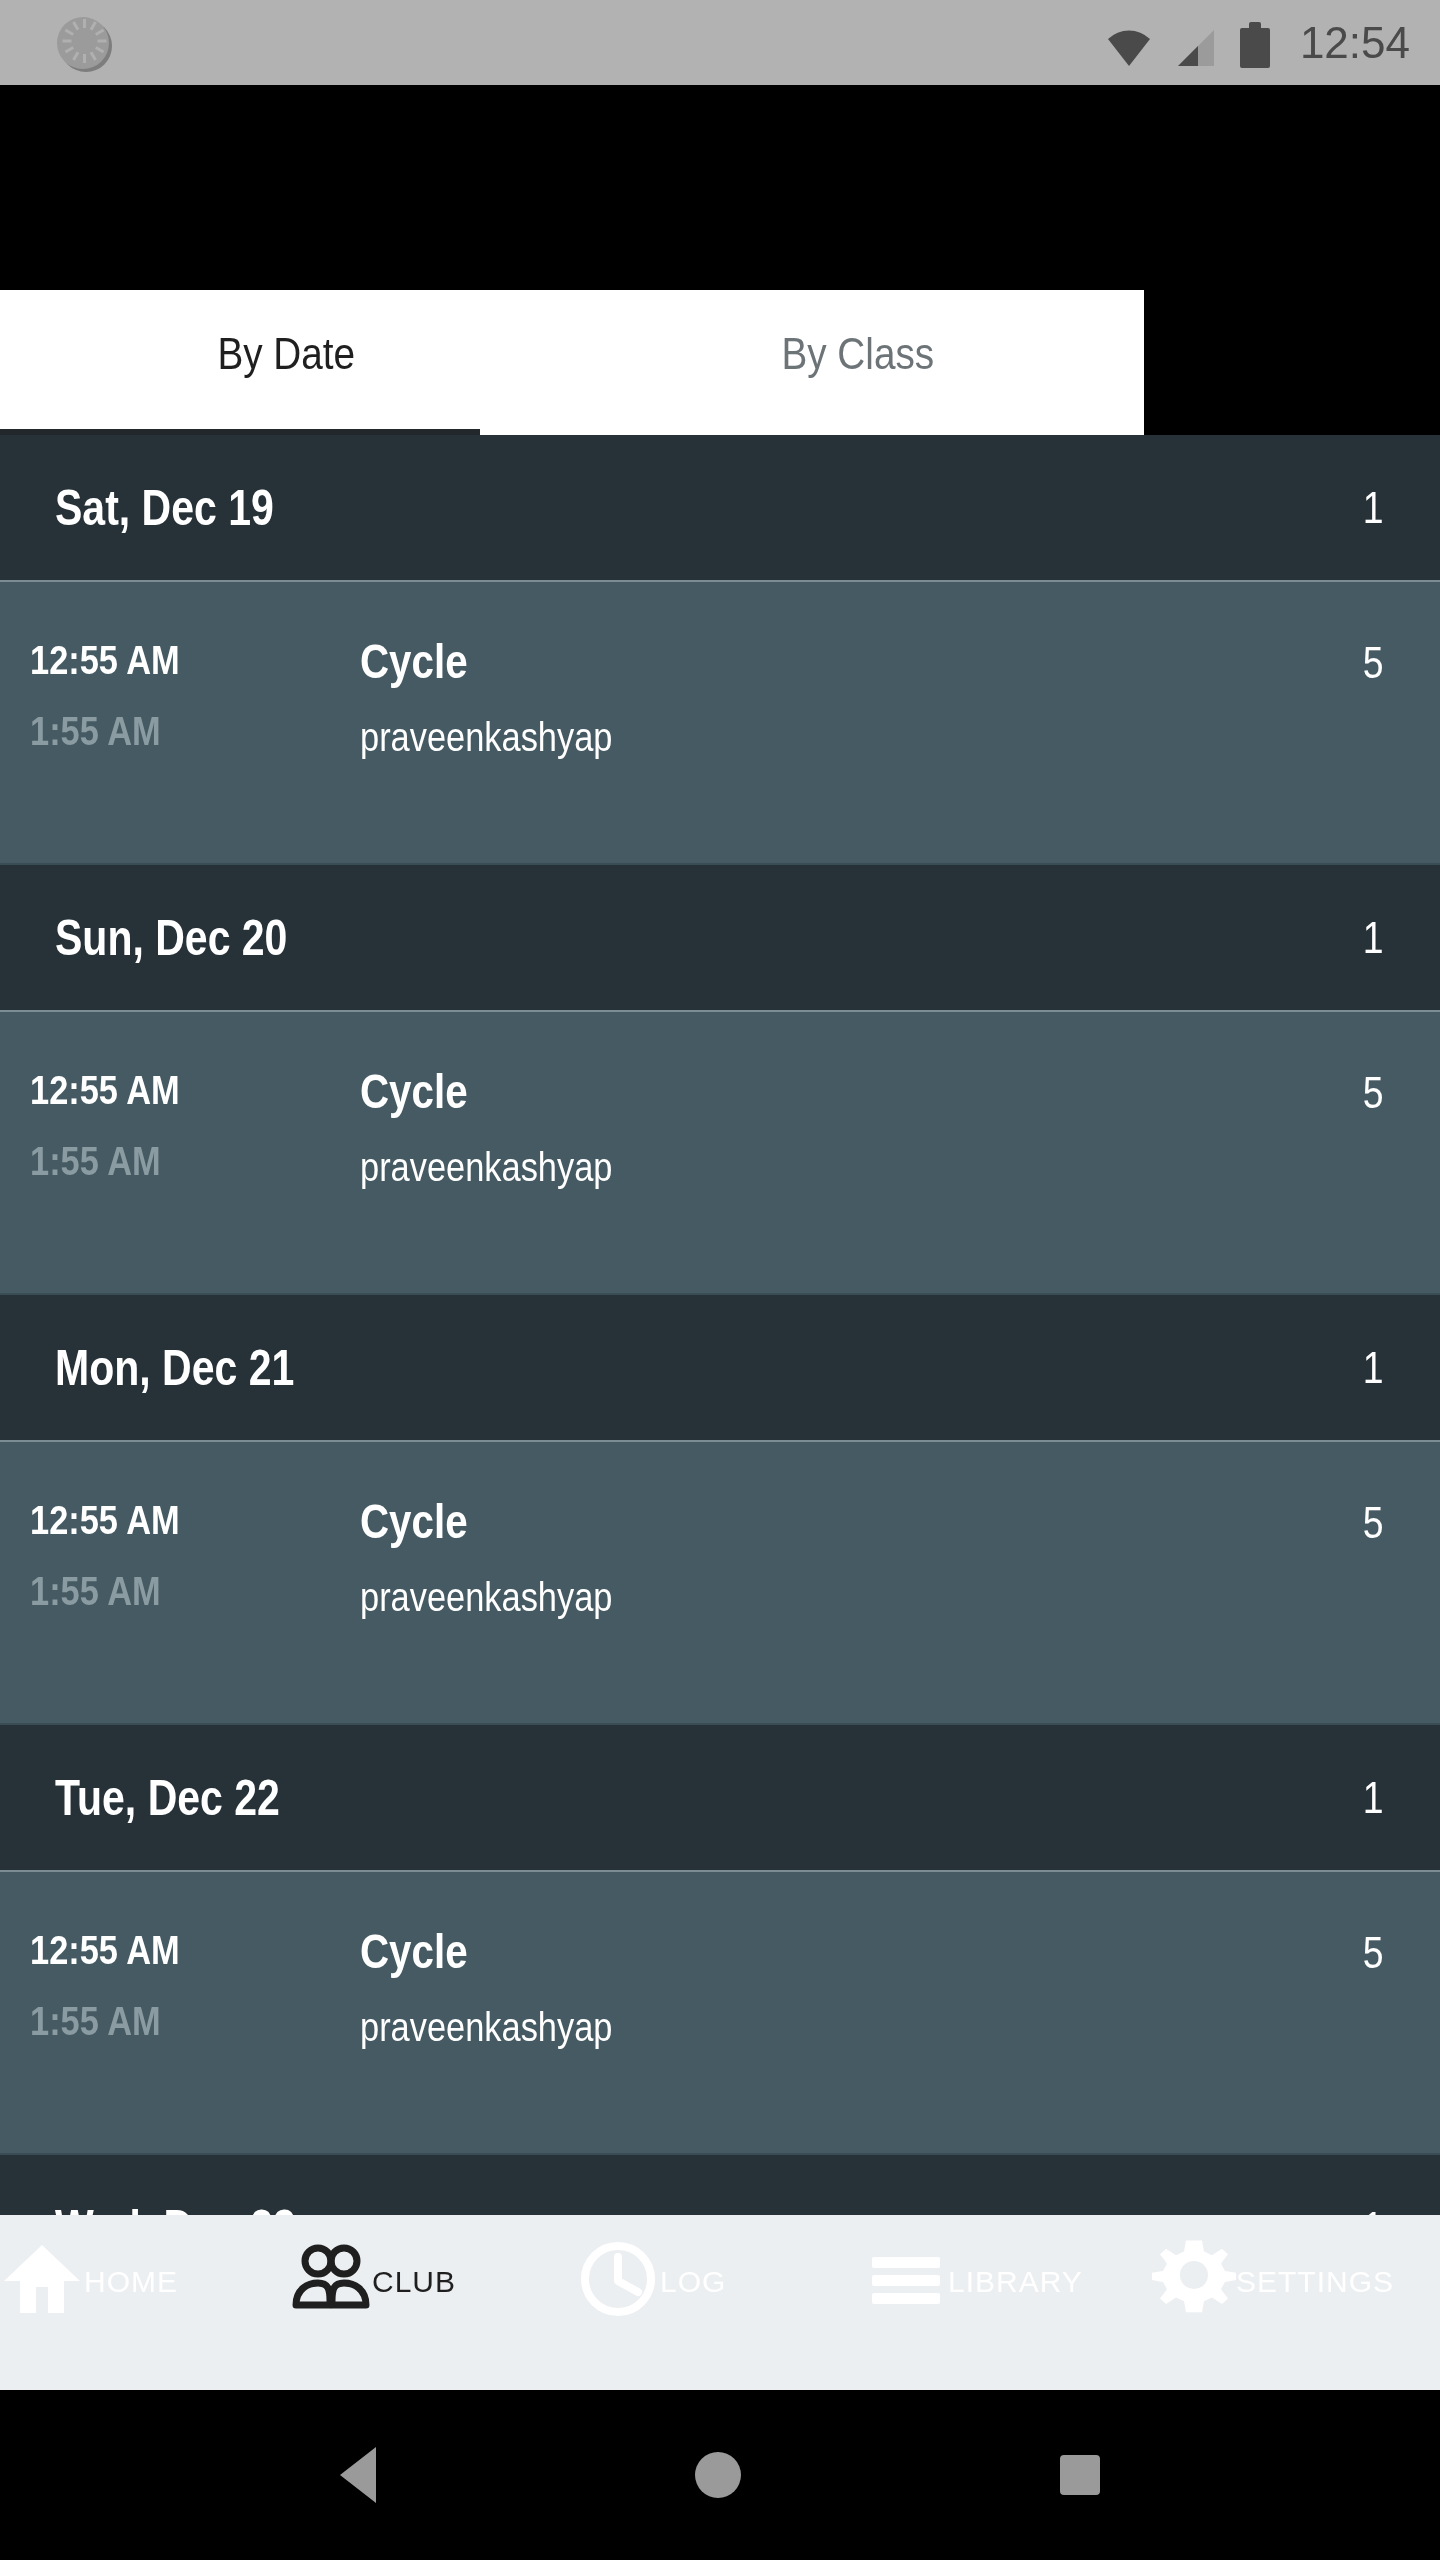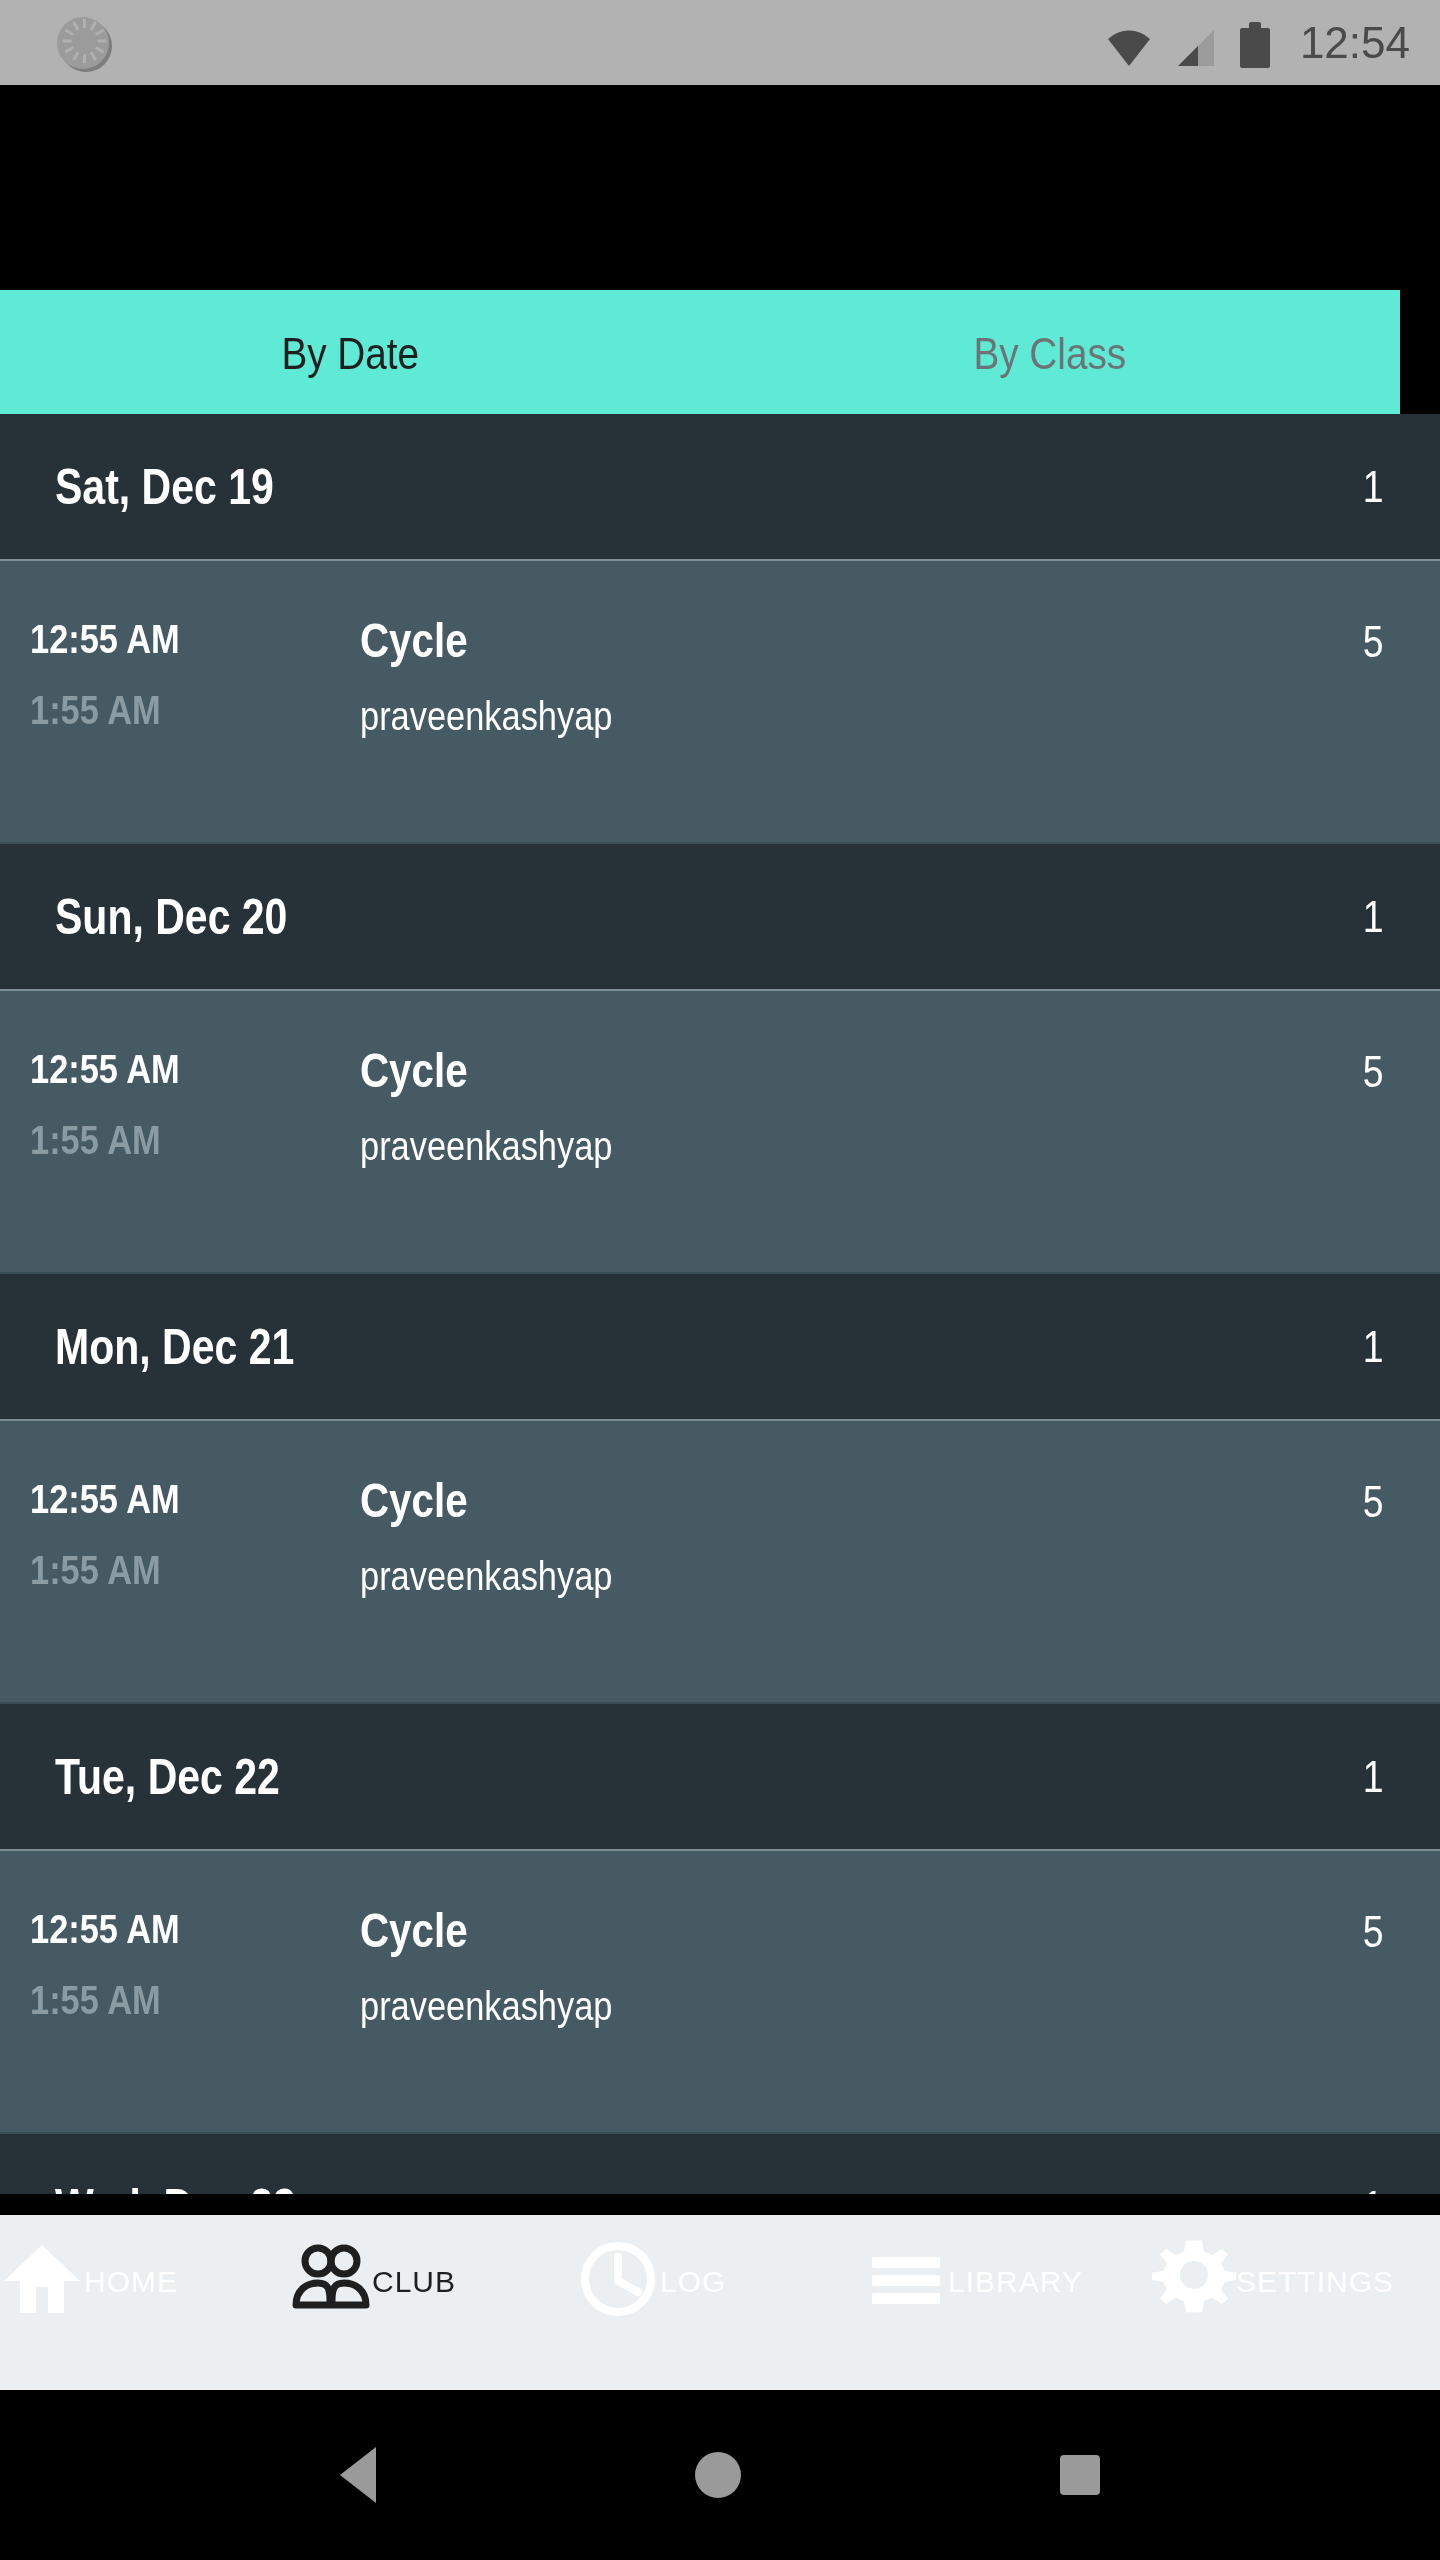--- a/index.html
+++ b/index.html
@@ -76,42 +76,42 @@
     border:6px solid #1c1c1c; border-radius:50%;
   }
   .mag .handle {
     position:absolute; left:32px; top:33px; width:6px; height:22px;
     background:#1c1c1c; transform:rotate(-40deg);
     transform-origin:top center; border-radius:3px;
   }
 
   
   .tabs {
-    position:absolute; left:0; top:290px; width:1400px; height:145px;
-    background:#5eead4; display:flex;
+    position:absolute; left:0; top:290px; width:1144px; height:145px;
+    background:#ffffff; display:flex;
   }
   .tab {
     flex:1; display:flex; align-items:center; justify-content:center;
     cursor:pointer; position:relative; padding-bottom:18px;
   }
   .tab span {
     font-size:44px;
     font-family:"Liberation Sans Narrow","Liberation Sans", sans-serif;
     transform:scaleX(0.88); white-space:nowrap;
   }
   .tab.active span { color:#1f1f1f; }
   .tab.inactive span { color:#6d7478; }
   .tab-indicator {
     position:absolute; left:0; top:429px; width:480px; height:9px;
     background:#21272b;
   }
 
   
   .list {
-    position:absolute; left:0; top:414px; width:1440px; height:1780px;
+    position:absolute; left:0; top:435px; width:1440px; height:1780px;
     overflow:hidden; background:#263238;
   }
   .date-header {
     height:145px; background:#263238; display:flex; align-items:center;
     padding:0 55px; position:relative;
   }
   .date-header .label {
     font-size:50px; color:#ffffff; font-weight:700;
     font-family:"Liberation Sans Narrow","Liberation Sans", sans-serif;
     transform:scaleX(0.82); transform-origin:left center; white-space:nowrap;

